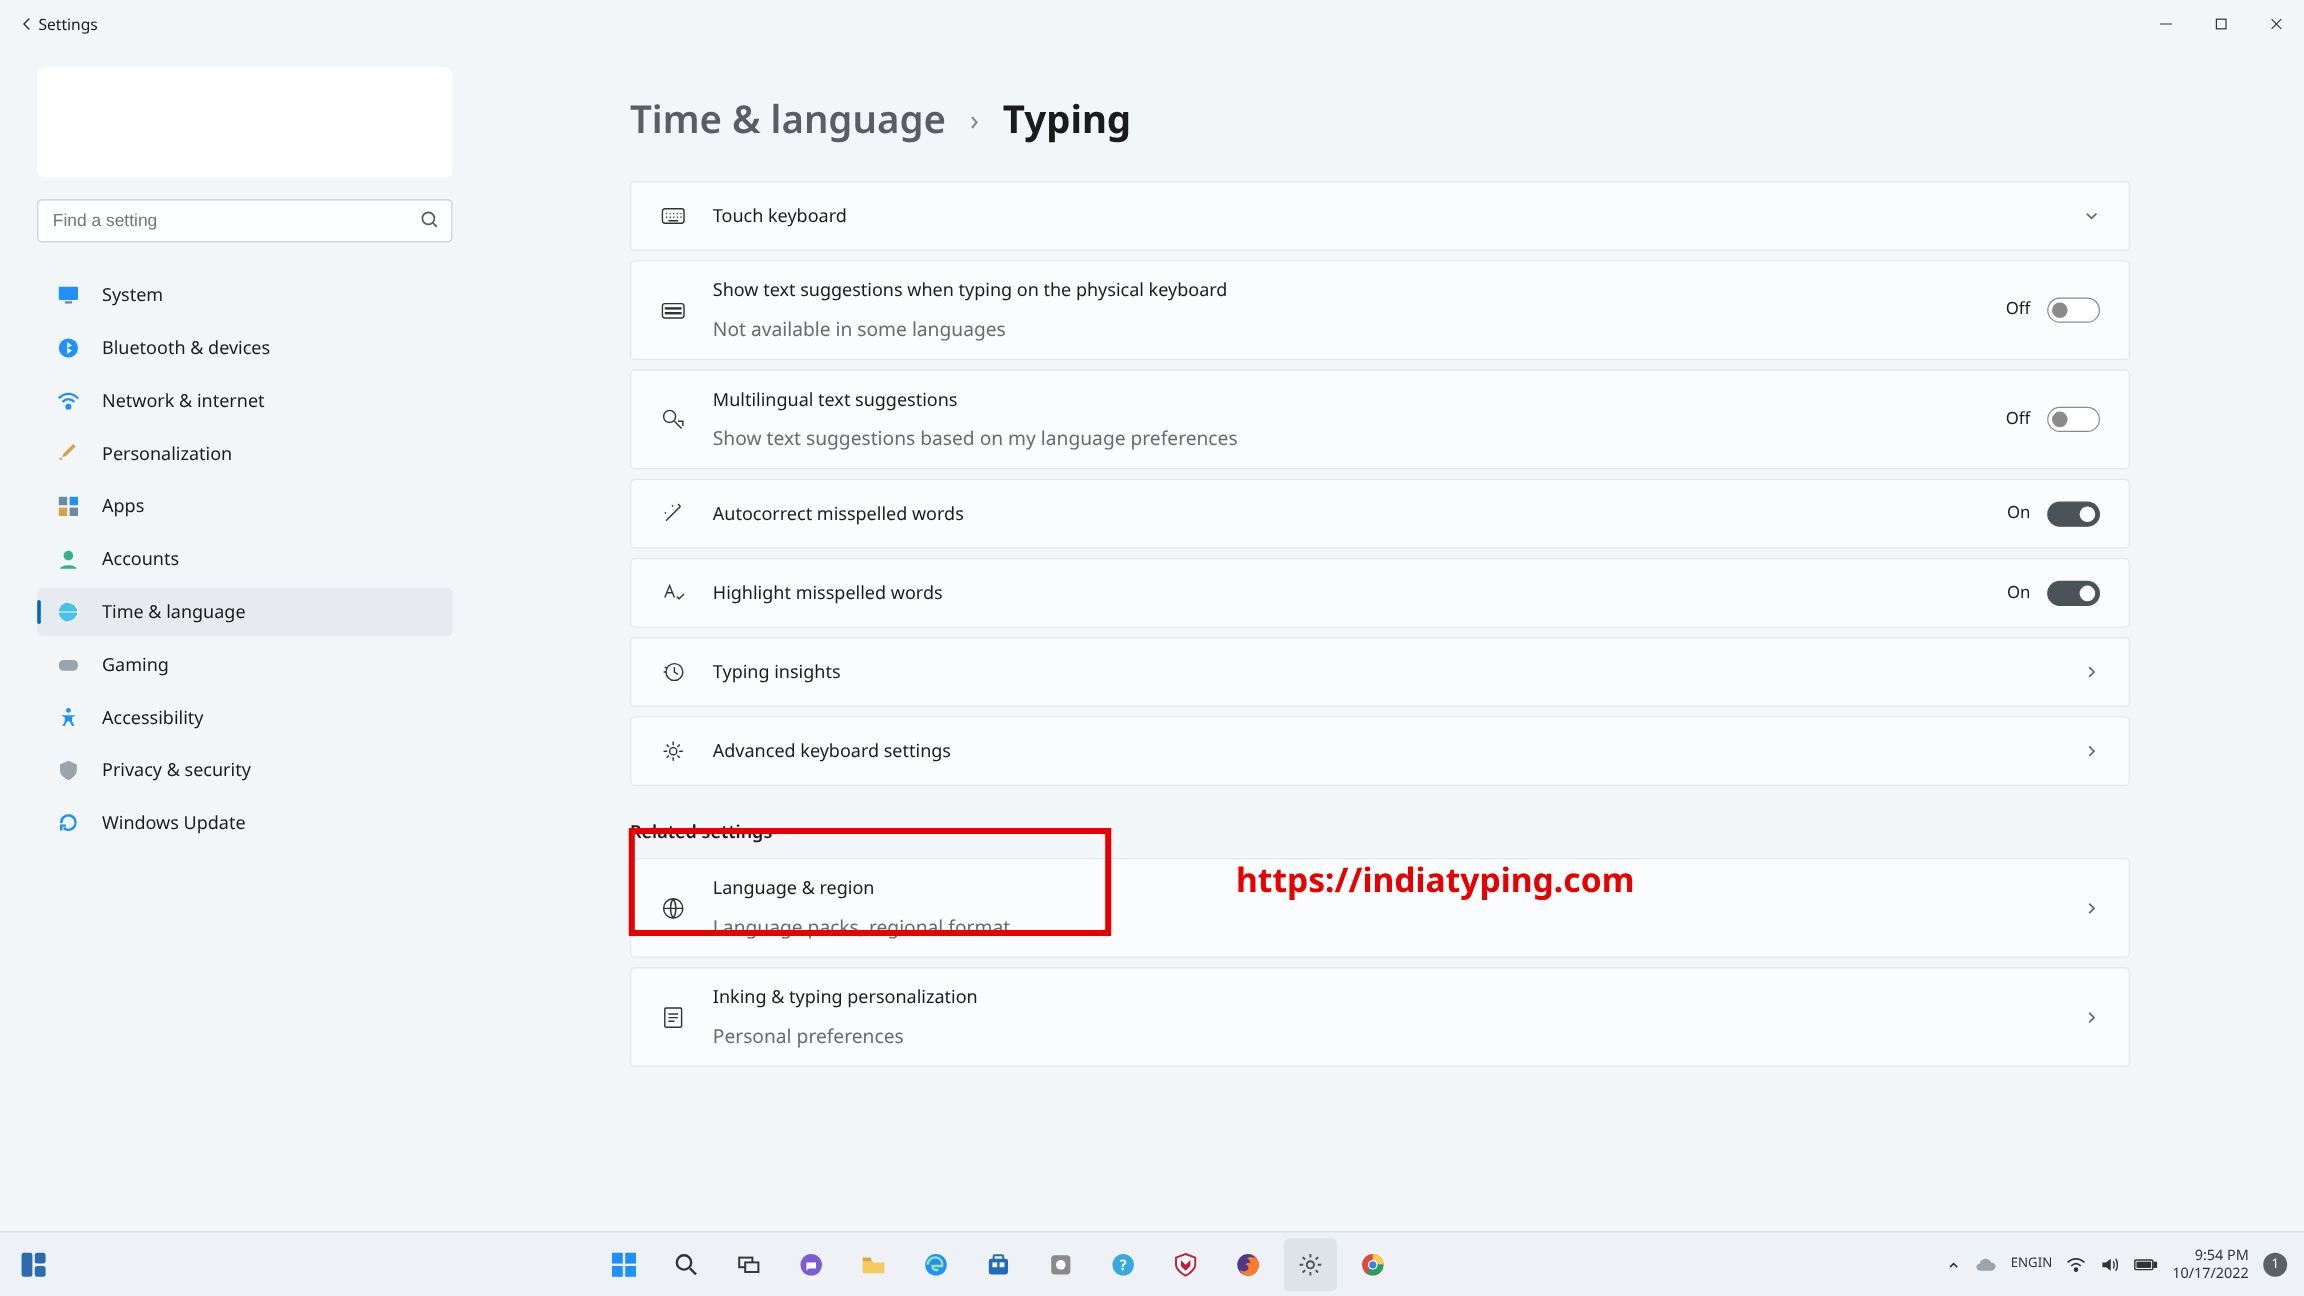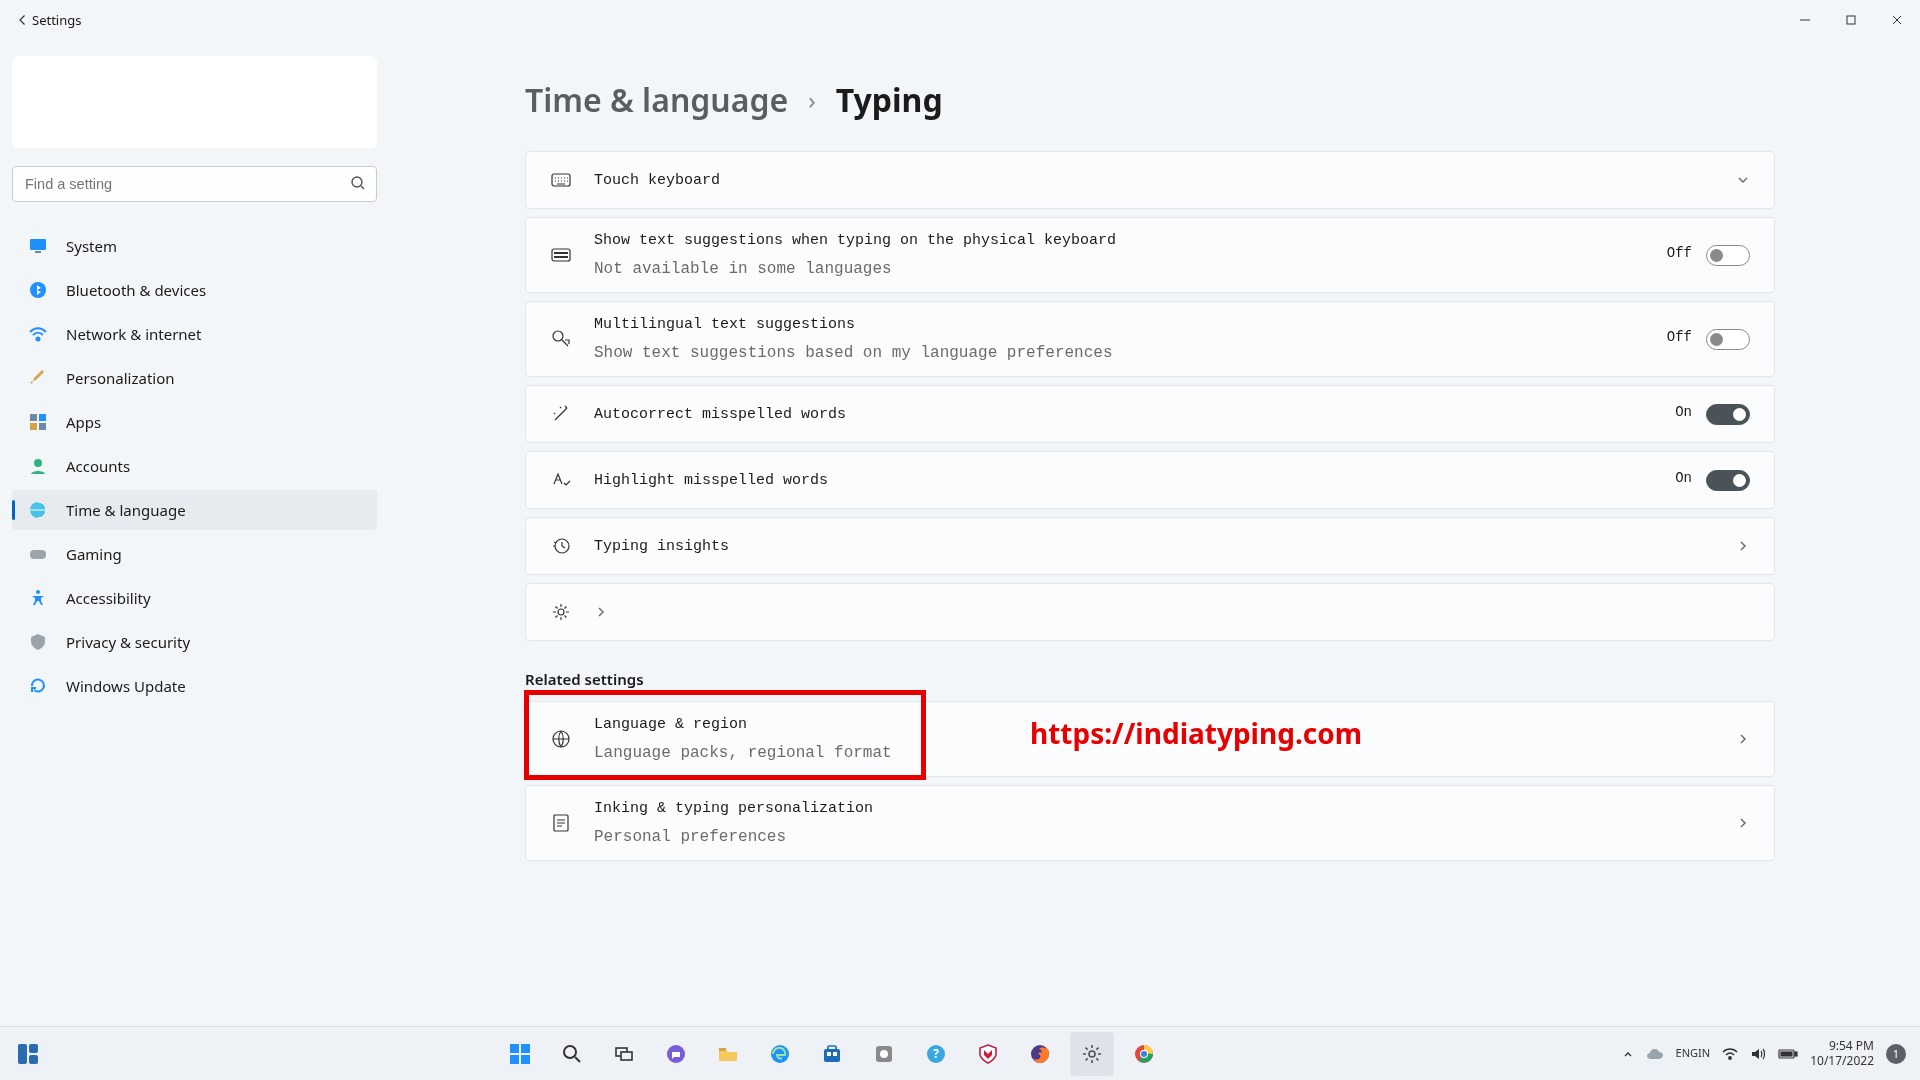--- a/index.html
+++ b/index.html
@@ -23,21 +23,21 @@
     align-items:center;justify-content:space-between;padding:0 0 0 14px;
   }
   .win-chrome-left{display:flex;align-items:center;}
   .win-chrome-title{font-size:13px}
   .win-btns{display:flex}
   .win-btn{width:46px;height:36px;display:flex;align-items:center;justify-content:center;cursor:default}
   .win-btn svg{width:12px;height:12px}
   .back-arrow svg{width:18px;height:18px}
   .content{position:absolute;top:40px;left:0;right:0;bottom:54px;display:flex}
   .sidebar{
-    width:395px;padding:16px 18px 0 12px;display:flex;flex-direction:column;
+    width:395px;padding:16px 18px 0 31px;display:flex;flex-direction:column;
   }
   .user-card{height:92px;border-radius:6px;background:#fff;margin-bottom:18px}
   .search{
     position:relative;height:36px;border:1px solid #c9cdd2;border-radius:4px;
     background:#fdfefe;margin-bottom:24px;display:flex;align-items:center;
   }
   .search input{
     border:none;outline:none;background:transparent;flex:1;padding:0 12px;
     font-size:14.5px;color:#333;
   }
@@ -54,21 +54,21 @@
   }
   .nav-icon{width:20px;height:20px;display:flex;align-items:center;justify-content:center}
   .main{flex:1;padding:20px 40px 0 130px}
   .breadcrumb{display:flex;align-items:center;gap:20px;margin:18px 0 30px}
   .crumb-parent{font-size:32px;color:#5a5e62;font-weight:600}
   .crumb-sep{font-size:24px;color:#888}
   .crumb-current{font-size:32px;font-weight:700}
   .card{
     background:var(--card);border:1px solid var(--border);border-radius:4px;
     margin-bottom:8px;display:flex;align-items:center;padding:14px 24px;
-    min-height:58px;gap:22px;position:relative;font-family:Liberation Mono, monospace;
+    min-height:58px;gap:22px;position:relative;
   }
   .card .cicon{width:22px;display:flex;align-items:center;justify-content:center;color:#333}
   .card .ctext{flex:1;display:flex;flex-direction:column}
   .card .ctitle{font-size:15px}
   .card .csub{font-size:16px;color:var(--muted);margin-top:11px}
   .card .right{display:flex;align-items:flex-start;gap:14px;font-size:14px}
   .toggle{
     width:44px;height:21px;border-radius:11px;background:#fff;border:1px solid var(--toggle-off);
     position:relative;
   }
@@ -371,20 +371,23 @@
           </span>
       </div>
 
       <div class="card" style="position:relative">
         <span class="cicon">
             <svg width="20" height="20" viewBox="0 0 20 20" fill="none" stroke="#333" stroke-width="1.2">
               <circle cx="10" cy="10" r="3"></circle>
               <path d="M10 2v3M10 15v3M2 10h3M15 10h3M4.5 4.5l2 2M13.5 13.5l2 2M15.5 4.5l-2 2M6.5 13.5l-2 2"></path>
             </svg>
           </span>
+        <div class="ctext">
+            <span class="ctitle">Advanced keyboard settings</span>
+          </div>
         <span class="chev">
             <svg width="14" height="14" viewBox="0 0 14 14" fill="none" stroke="#666" stroke-width="1.4">
               <path d="M5 3l4 4-4 4"></path>
             </svg>
           </span>
       </div>
 
       <div class="section-title">Related settings</div>
 
       <div class="card">

